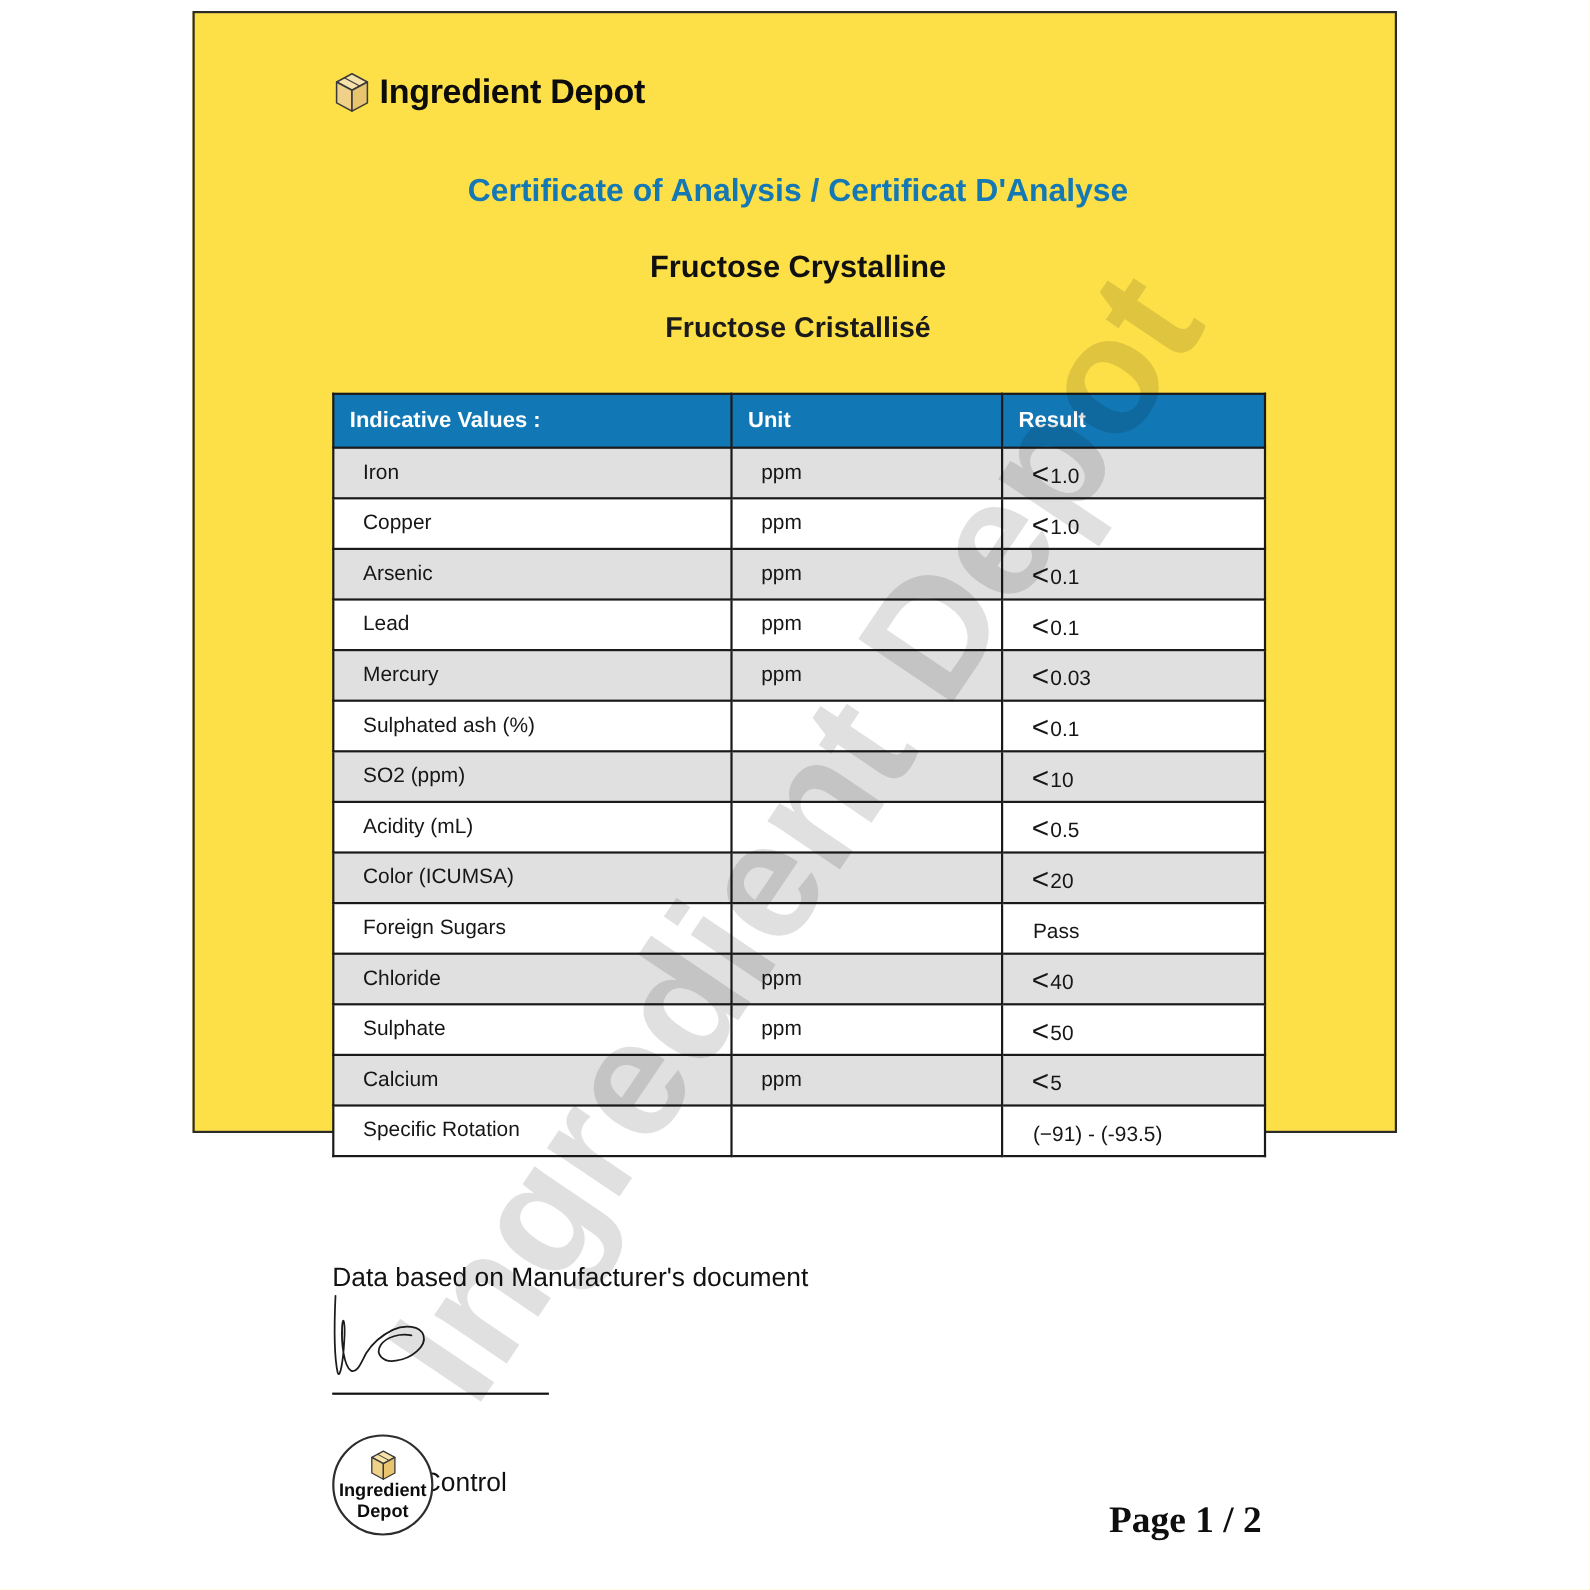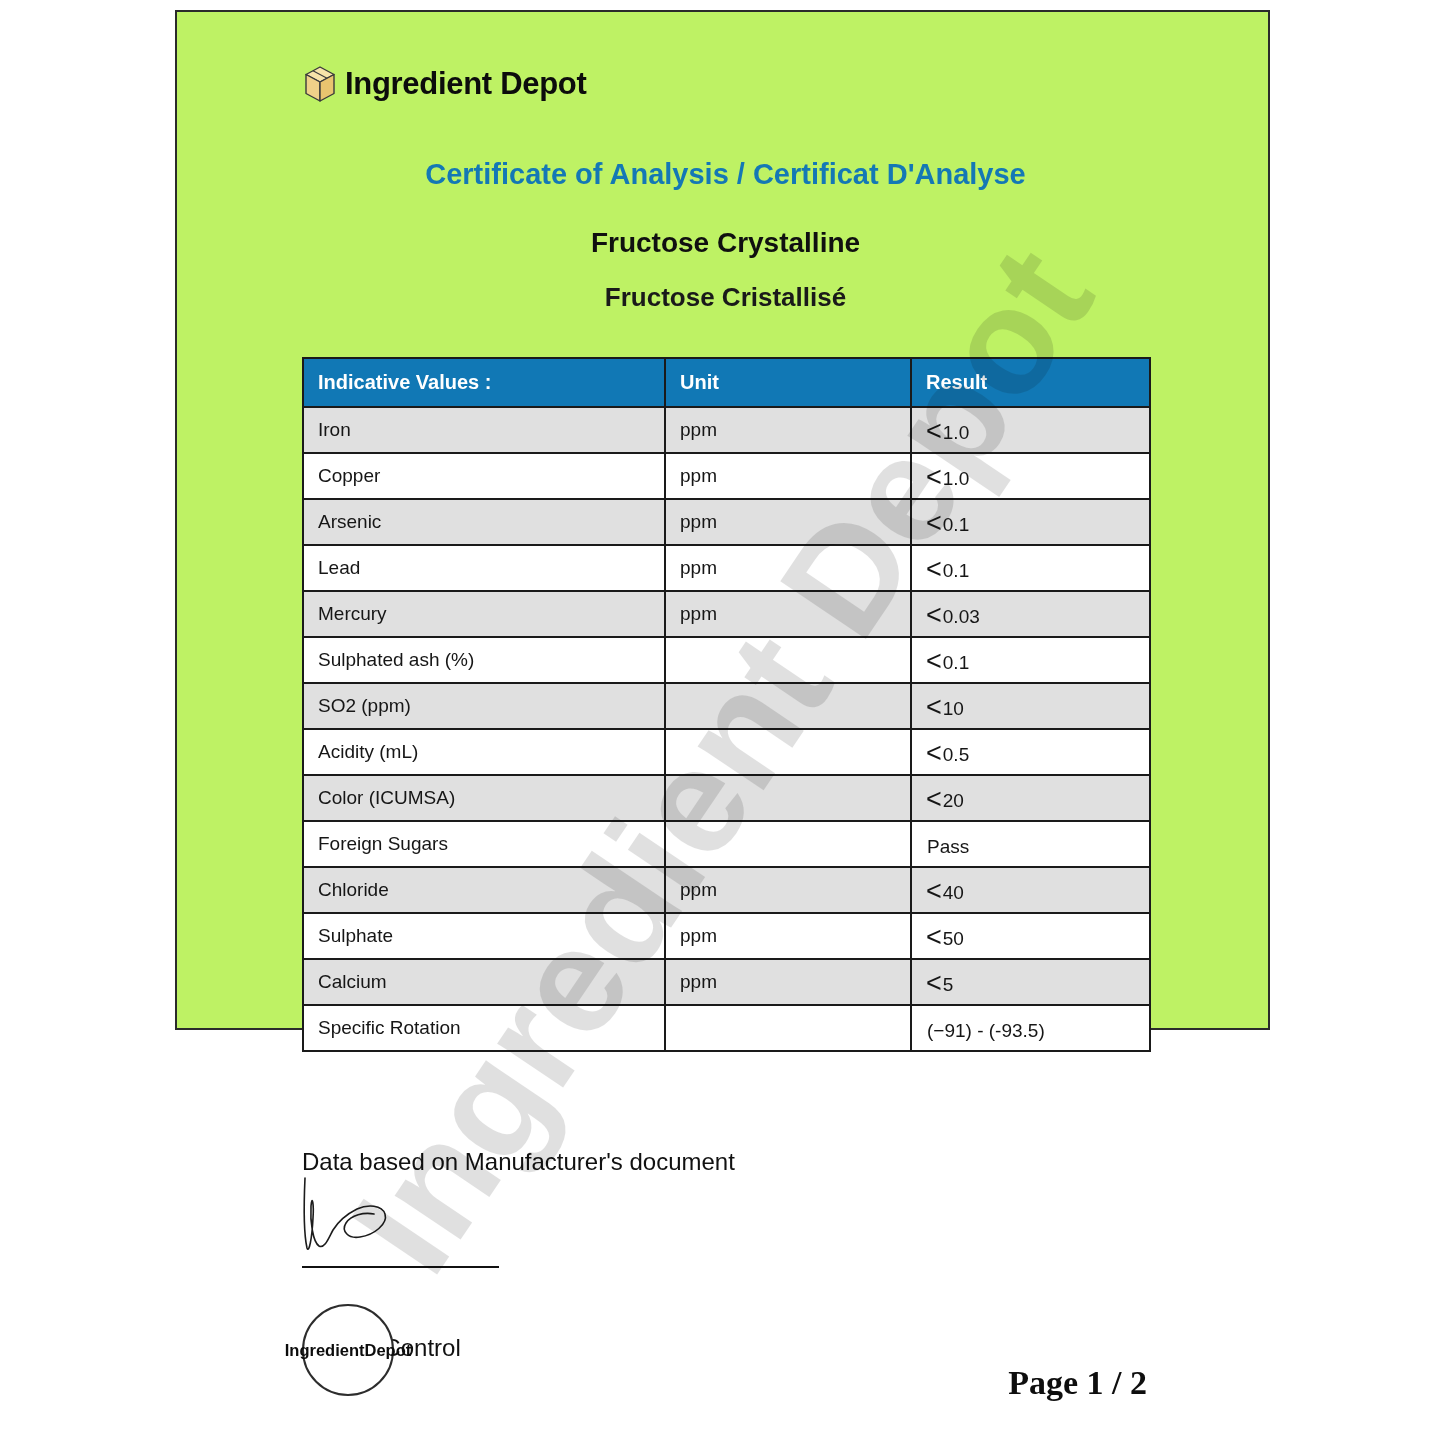--- a/index.html
+++ b/index.html
@@ -2,21 +2,21 @@
 <html><head>
 <meta charset="utf-8">
 <style>
   * { margin: 0; padding: 0; box-sizing: border-box; }
   html, body { width: 1445px; height: 1445px; background: #ffffff; }
   body { font-family: "Liberation Sans", sans-serif; position: relative; color: #141414; }
 
   .page {
     position: absolute; left: 175px; top: 10px;
     width: 1095px; height: 1020px;
-    background: #bef264; border: 2px solid #2b2b2b;
+    background: #fde047; border: 2px solid #2b2b2b;
   }
 
   
   .brand { position: absolute; left: 125px; top: 52px; display: flex; align-items: center; gap: 7px; }
   .brand .cube { width: 36px; height: 40px; }
   .brand-name { font-size: 31px; font-weight: bold; color: #0c0c0c; letter-spacing: -0.3px; }
 
   
   .doc-title {
     position: absolute; left: 125px; top: 146px; width: 847px;
@@ -40,36 +40,36 @@
   table.coa col.c1 { width: 362px; }
   table.coa col.c2 { width: 246px; }
   table.coa col.c3 { width: 239px; }
   table.coa th {
     background: #1178b5; color: #ffffff; font-weight: bold;
     text-align: left; font-size: 20px; height: 49px;
     padding: 0 0 0 14px; border: 2px solid #1a1a1a;
   }
   table.coa td {
     height: 46px; font-size: 19px; color: #161616;
-    padding: 0 0 0 14px; border: 2px solid #1a1a1a;
+    padding: 0 0 0 26px; border: 2px solid #1a1a1a;
     background: #ffffff; white-space: nowrap;
   }
   table.coa tbody tr:nth-child(odd) td { background: #e0e0e0; }
   .lt { font-size: 27px; font-weight: 400; position: relative; top: 1px; margin-right: 1px; }
 
   
   .note { position: absolute; left: 125px; top: 1136px; font-size: 24px; color: #111111; }
   .signature { position: absolute; left: 123px; top: 1160px; width: 115px; height: 96px; }
   .sig-line { position: absolute; left: 125px; top: 1254px; width: 197px; border-top: 2px solid #111111; }
   .sig-role { position: absolute; left: 125px; top: 1322px; font-size: 24px; color: #111111; }
 
   .stamp {
     position: absolute; left: 125px; top: 1292px; width: 92px; height: 92px;
     border: 2.5px solid #2d2d2d; border-radius: 50%; background: #ffffff;
-    display: flex; flex-direction: row; align-items: center; justify-content: center;
+    display: flex; flex-direction: column; align-items: center; justify-content: center;
   }
   .stamp .cube { width: 27px; height: 30px; margin-bottom: -1px; }
   .stamp-line { font-size: 16.5px; font-weight: bold; color: #0c0c0c; line-height: 1.12; }
 
   .page-num { position: absolute; right: 121px; top: 1352px; font-size: 34px; font-weight: bold; color: #0e0e0e; font-family: Liberation Serif, serif; }
 
   
   .watermark {
     position: absolute; left: 545px; top: 748px;
     transform: translate(-50%, -50%) rotate(-56deg);

